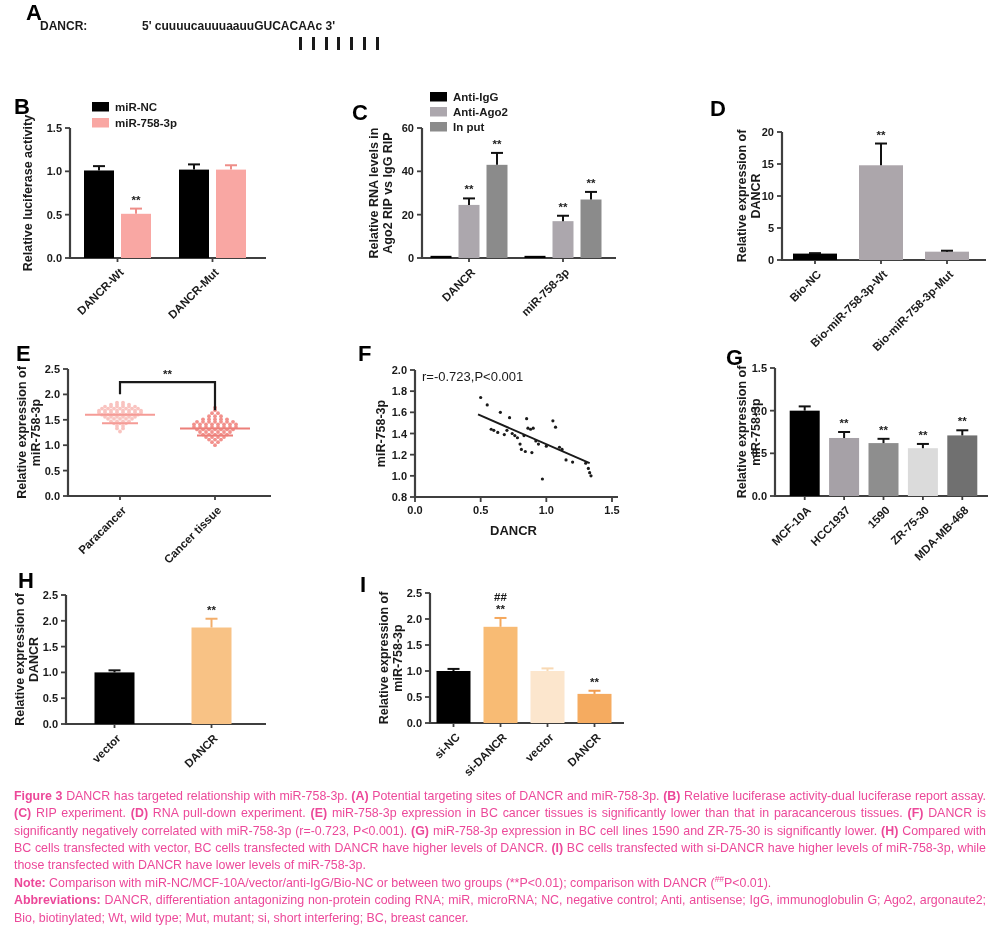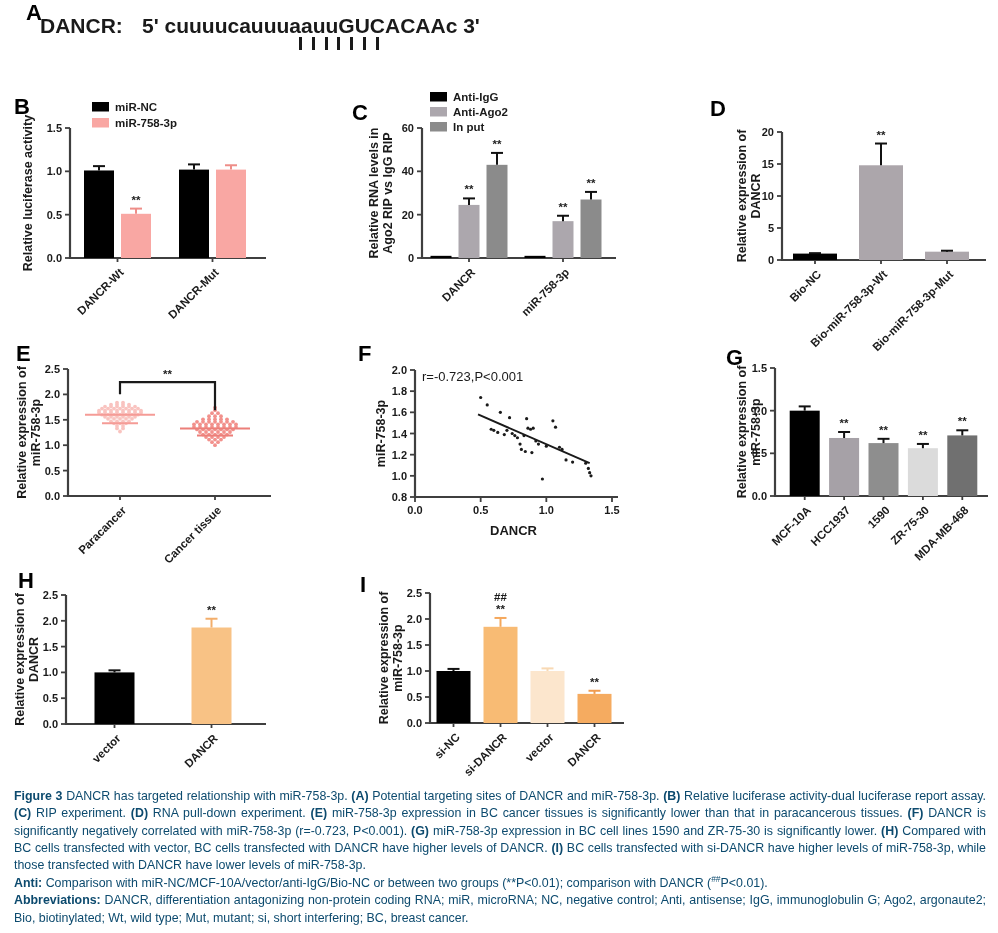--- a/index.html
+++ b/index.html
@@ -1,26 +1,26 @@
 <!DOCTYPE html>
 <html><head>
 <meta charset="utf-8">
 <style>
   html,body{margin:0;padding:0;background:#ffffff;}
   body{width:998px;height:933px;position:relative;font-family:"Liberation Sans",sans-serif;color:#000;}
   .panel-letter{position:absolute;font-weight:bold;font-size:22px;line-height:1;color:#000;}
   svg.chart{position:absolute;overflow:visible;}
   
-  #panelA{position:absolute;left:40px;top:16px;width:460px;font-weight:bold;font-size:21px;color:#1a1a1a;}
+  #panelA{position:absolute;left:40px;top:16px;width:460px;font-weight:bold;font-size:12px;color:#1a1a1a;}
   #panelA .seq-row{white-space:nowrap;line-height:20px;}
   #panelA .seq-label{display:inline-block;width:102px;}
   #panelA .pair-row{position:relative;height:15px;margin-left:259px;width:80px;display:flex;justify-content:space-between;align-items:center;}
   #panelA .pair-bar{display:inline-block;width:3px;height:13px;background:#1a1a1a;}
   
-  #caption{position:absolute;left:14px;top:788px;width:972px;font-size:12.4px;line-height:1.40;text-align:justify;color:#0c4a6e;}
+  #caption{position:absolute;left:14px;top:788px;width:972px;font-size:12.4px;line-height:1.40;text-align:justify;color:#ec4899;}
   #caption p{margin:0;}
   #caption .b{font-weight:bold;}
   #caption sup{font-size:68%;line-height:0;}
 </style>
 </head>
 <body>
 
 <div class="panel-letter" style="left:26px;top:2px">A</div>
 <div class="panel-letter" style="left:14px;top:96px">B</div>
 <div class="panel-letter" style="left:352px;top:102px">C</div>
@@ -484,15 +484,15 @@
     <rect x="237.5" y="121.88" width="34" height="29.120000000000005" fill="#F5AB60"></rect>
     <line x1="254.5" y1="121.88" x2="254.5" y2="118.75999999999999" stroke="#F09B4E" stroke-width="2"></line>
     <line x1="248.5" y1="118.75999999999999" x2="260.5" y2="118.75999999999999" stroke="#F09B4E" stroke-width="2"></line>
     <text x="254.5" y="113.75999999999999" font-size="11.5" fill="#1a1a1a" font-family="&quot;Liberation Sans&quot;, sans-serif" font-weight="bold" text-anchor="middle">**</text>
     <text x="0" y="0" font-size="11.5" fill="#1a1a1a" font-family="&quot;Liberation Sans&quot;, sans-serif" font-weight="bold" text-anchor="end" transform="translate(261.5,166) rotate(-45)">DANCR</text>
     <line x1="254.5" y1="151" x2="254.5" y2="155" stroke="#3f3f3f" stroke-width="1.8"></line>
   </svg>
 
 <div id="caption">
     <p><span class="b">Figure 3 </span><span>DANCR has targeted relationship with miR-758-3p. </span><span class="b">(A)</span><span> Potential targeting sites of DANCR and miR-758-3p. </span><span class="b">(B)</span><span> Relative luciferase activity-dual luciferase report assay. </span><span class="b">(C)</span><span> RIP experiment. </span><span class="b">(D)</span><span> RNA pull-down experiment. </span><span class="b">(E)</span><span> miR-758-3p expression in BC cancer tissues is significantly lower than that in paracancerous tissues. </span><span class="b">(F)</span><span> DANCR is significantly negatively correlated with miR-758-3p (r=-0.723, P&lt;0.001). </span><span class="b">(G)</span><span> miR-758-3p expression in BC cell lines 1590 and ZR-75-30 is significantly lower. </span><span class="b">(H)</span><span> Compared with BC cells transfected with vector, BC cells transfected with DANCR have higher levels of DANCR. </span><span class="b">(I)</span><span> BC cells transfected with si-DANCR have higher levels of miR-758-3p, while those transfected with DANCR have lower levels of miR-758-3p.</span></p>
-    <p><span class="b">Anti: </span><span>Comparison with miR-NC/MCF-10A/vector/anti-IgG/Bio-NC or between two groups (**P&lt;0.01); comparison with DANCR (</span><sup>##</sup><span>P&lt;0.01).</span></p>
+    <p><span class="b">Note: </span><span>Comparison with miR-NC/MCF-10A/vector/anti-IgG/Bio-NC or between two groups (**P&lt;0.01); comparison with DANCR (</span><sup>##</sup><span>P&lt;0.01).</span></p>
     <p><span class="b">Abbreviations: </span><span>DANCR, differentiation antagonizing non-protein coding RNA; miR, microRNA; NC, negative control; Anti, antisense; IgG, immunoglobulin G; Ago2, argonaute2; Bio, biotinylated; Wt, wild type; Mut, mutant; si, short interfering; BC, breast cancer.</span></p>
   </div>
 
 </body></html>

